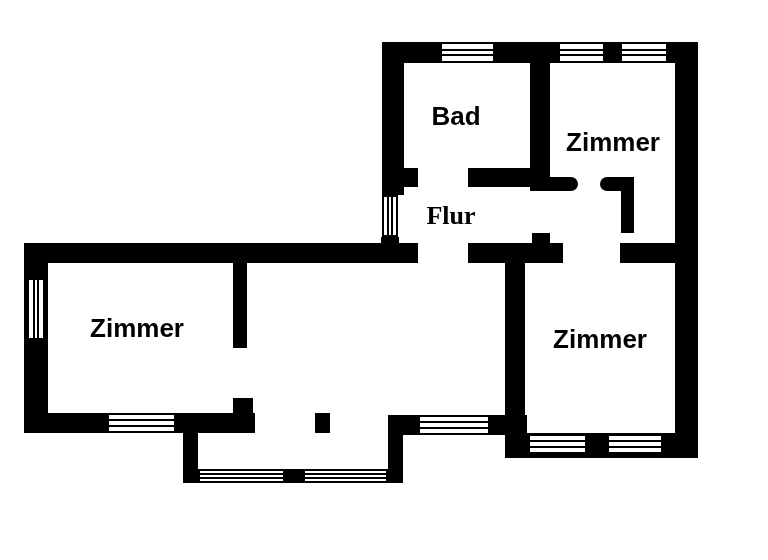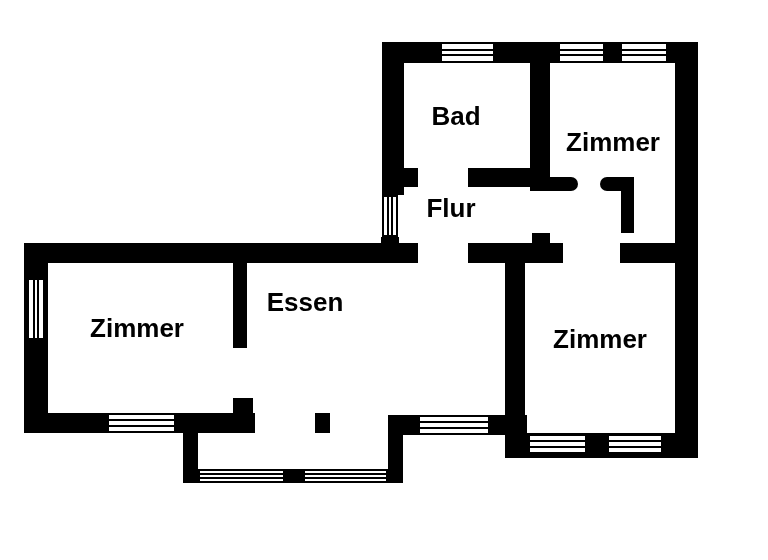--- a/index.html
+++ b/index.html
@@ -87,17 +87,16 @@
     <div class="window" style="left: 528px; top: 434px; width: 59px; height: 20px;">
       <div class="wline" style="left: 0px; right: 0px; height: 2px; top: calc(33.33% - 1px);"></div>
       <div class="wline" style="left: 0px; right: 0px; height: 2px; top: calc(66.67% - 1px);"></div>
     </div>
     <div class="window" style="left: 607px; top: 434px; width: 56px; height: 20px;">
       <div class="wline" style="left: 0px; right: 0px; height: 2px; top: calc(33.33% - 1px);"></div>
       <div class="wline" style="left: 0px; right: 0px; height: 2px; top: calc(66.67% - 1px);"></div>
     </div>
     <div class="room-label" style="left: 456px; top: 116px;">Bad</div>
     <div class="room-label" style="left: 613px; top: 142px;">Zimmer</div>
-    <div class="room-label" style="left: 451px; top: 208px;">Flur</div>
+    <div class="room-label" style="left: 451px; top: 216px; font-family: Liberation Serif, serif;">Flur</div>
     <div class="room-label" style="left: 137px; top: 328px;">Zimmer</div>
-    <div class="room-label" style="left: 305px; top: 302px;">Essen</div>
     <div class="room-label" style="left: 600px; top: 339px;">Zimmer</div>
   </div>
 
 </body></html>

